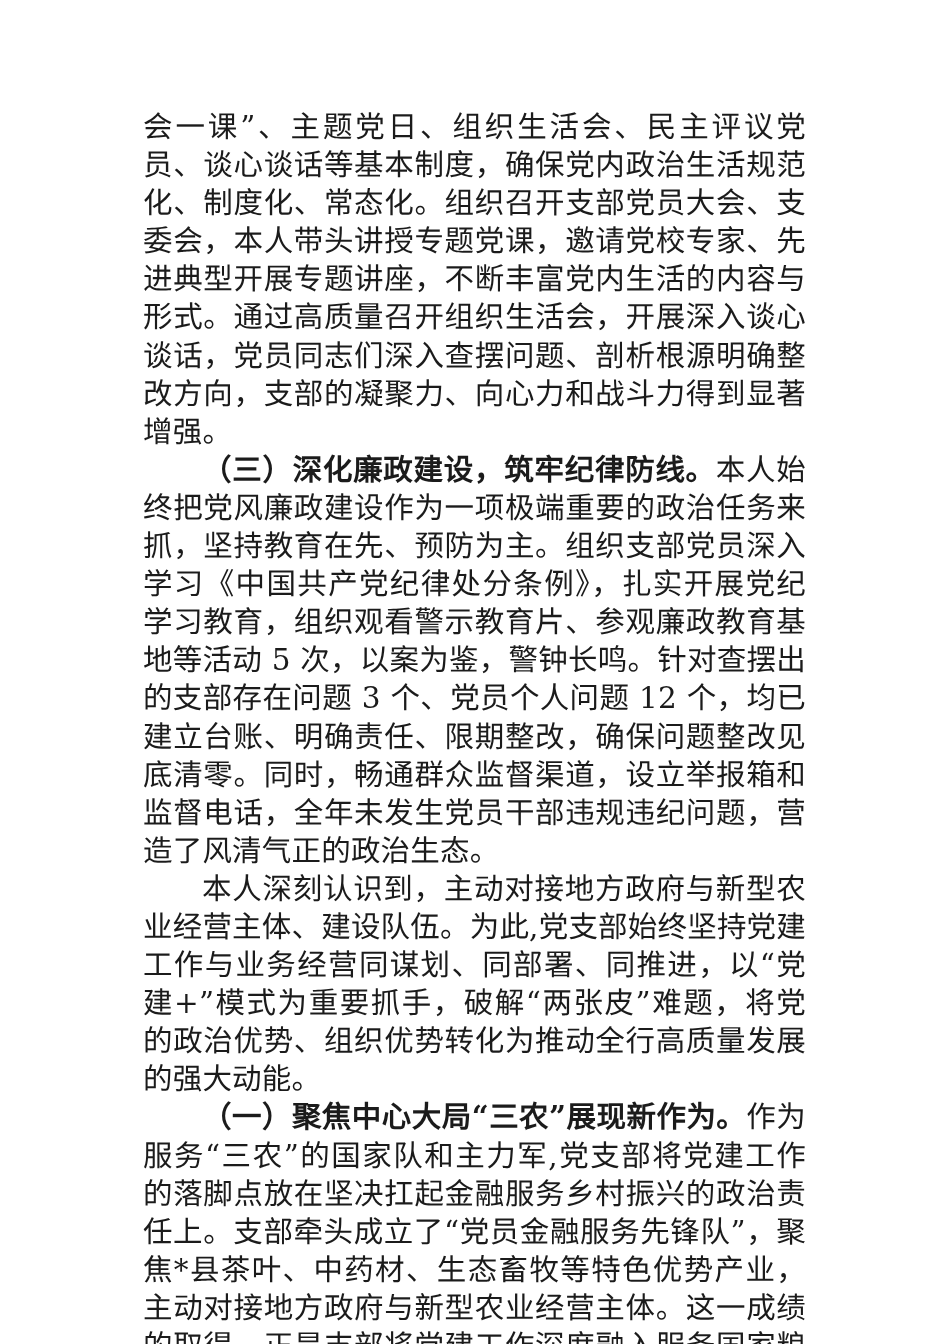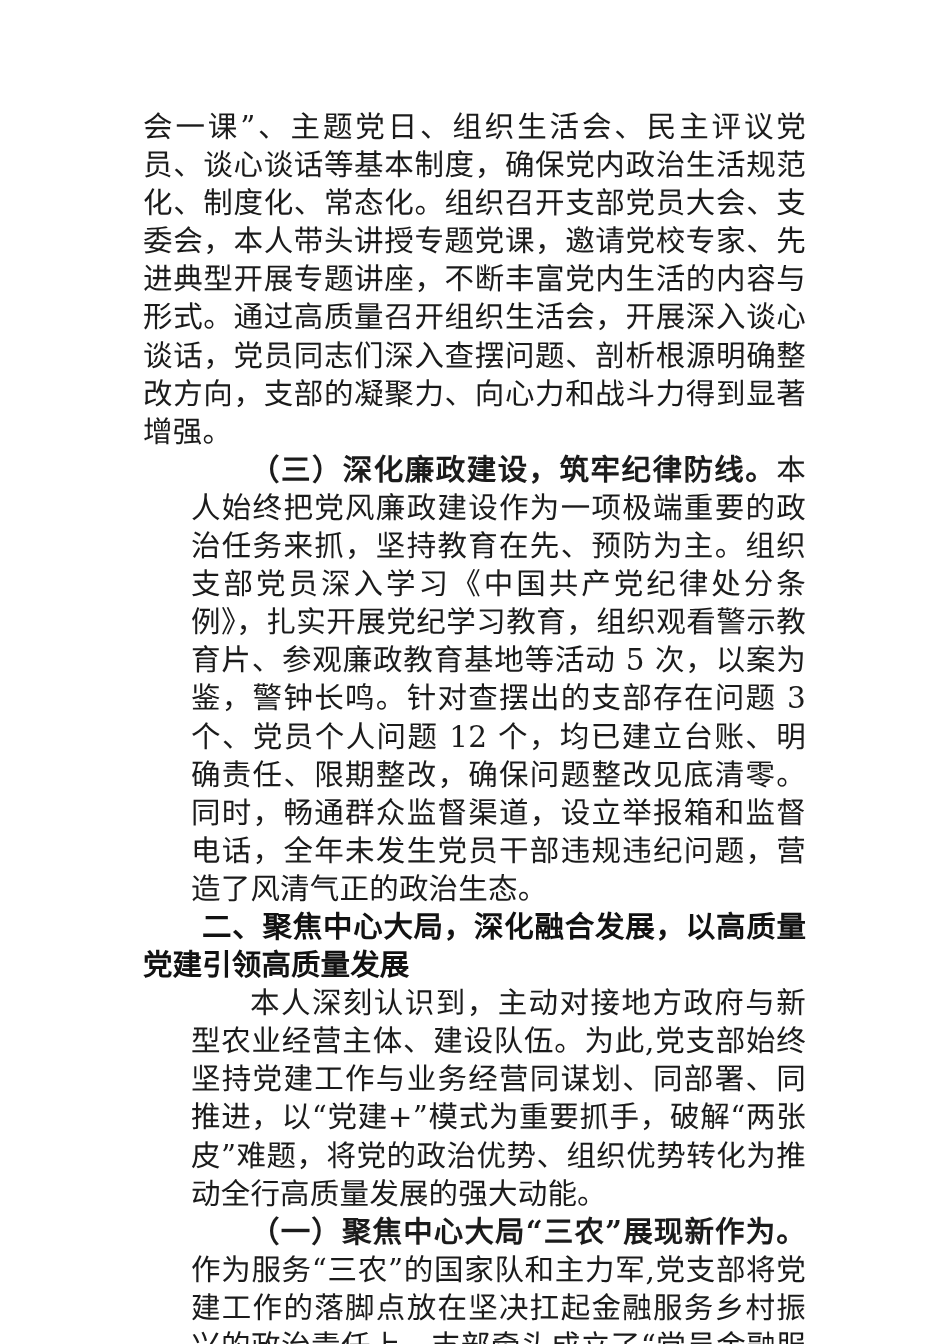--- a/index.html
+++ b/index.html
@@ -36,21 +36,20 @@
     text-align: justify;
     text-justify: inter-character;
     margin: 0;
     letter-spacing: 0.2px;
     font-weight: 400;
     -webkit-font-smoothing: antialiased;
   }
 
   .para.indent {
     text-indent: 59px;
-    margin-left: 48px;
   }
 
   
   .subhead {
     font-weight: 700;
     font-family: "DejaVu Serif", "Liberation Serif", serif;
   }
 
   
   .h1-heading {
@@ -71,21 +70,20 @@
 
 <div class="page">
   <div class="text-column">
 
     <p class="para">会一课”、主题党日、组织生活会、民主评议党员、谈心谈话等基本制度，确保党内政治生活规范化、制度化、常态化。组织召开支部党员大会、支委会，本人带头讲授专题党课，邀请党校专家、先进典型开展专题讲座，不断丰富党内生活的内容与形式。通过高质量召开组织生活会，开展深入谈心谈话，党员同志们深入查摆问题、剖析根源明确整改方向，支部的凝聚力、向心力和战斗力得到显著增强。</p>
 
     <p class="para indent">
       <span class="subhead">（三）深化廉政建设，筑牢纪律防线。</span><span>本人始终把党风廉政建设作为一项极端重要的政治任务来抓，坚持教育在先、预防为主。组织支部党员深入学习《中国共产党纪律处分条例》，扎实开展党纪学习教育，组织观看警示教育片、参观廉政教育基地等活动 5 次，以案为鉴，警钟长鸣。针对查摆出的支部存在问题 3 个、党员个人问题 12 个，均已建立台账、明确责任、限期整改，确保问题整改见底清零。同时，畅通群众监督渠道，设立举报箱和监督电话，全年未发生党员干部违规违纪问题，营造了风清气正的政治生态。</span>
     </p>
 
-    <p class="h1-heading">二、聚焦中心大局，深化融合发展，以高质量党建引领高质量发展</p>
 
     <p class="para indent">本人深刻认识到，主动对接地方政府与新型农业经营主体、建设队伍。为此,党支部始终坚持党建工作与业务经营同谋划、同部署、同推进，以“党建+”模式为重要抓手，破解“两张皮”难题，将党的政治优势、组织优势转化为推动全行高质量发展的强大动能。</p>
 
     <p class="para indent">
       <span class="subhead">（一）聚焦中心大局“三农”展现新作为。</span><span>作为服务“三农”的国家队和主力军,党支部将党建工作的落脚点放在坚决扛起金融服务乡村振兴的政治责任上。支部牵头成立了“党员金融服务先锋队”，聚焦*县茶叶、中药材、生态畜牧等特色优势产业，主动对接地方政府与新型农业经营主体。这一成绩的取得，正是支部将党建工作深度融入服务国家粮食安全和乡村振兴核心业务的生动体现。</span>
     </p>
 
   </div>
 </div>
 

